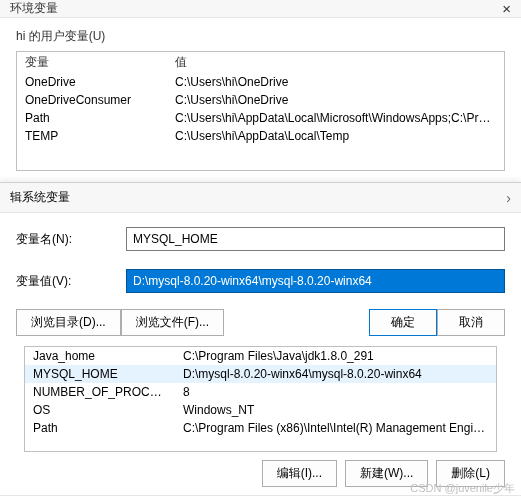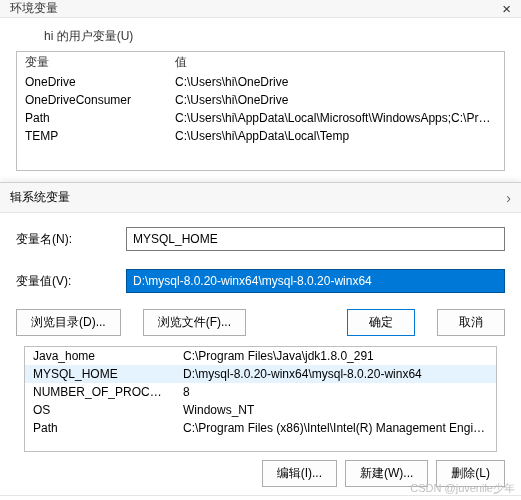--- a/index.html
+++ b/index.html
@@ -16,21 +16,21 @@
   .titlebar {
     height: 18px;
     display: flex;
     align-items: center;
     padding: 0 10px;
     border-bottom: 1px solid #e5e5e5;
     background: #f7f7f7;
   }
   .titlebar .title { flex: 1; color: #333; }
   .titlebar .close { font-size: 15px; color: #333; cursor: default; }
-  .section-label { padding: 10px 16px 6px; color: #333; margin-left: 28px; }
+  .section-label { padding: 10px 16px 6px; color: #333; }
   .table-wrap {
     margin: 0 16px;
     border: 1px solid #bfbfbf;
     overflow-y: scroll;
     height: 120px;
   }
   table { border-collapse: collapse; width: 100%; }
   th, td {
     text-align: left;
     padding: 2px 8px;
@@ -99,21 +99,21 @@
     padding: 4px 6px;
     border: 1px solid #7a7a7a;
   }
   .field-input.sel {
     background: #0078d7;
     color: #fff;
     border: 1px solid #005499;
   }
   .edit-buttons {
     display: flex;
-    gap: 22px;
+    gap: 0;
     padding: 10px 16px;
     align-items: center;
   }
   .edit-buttons .spacer { flex:1; }
   button.primary { border: 1px solid #0078d7; }
   .watermark {
     position: absolute;
     right: 6px;
     bottom: 4px;
     font-size: 11px;

